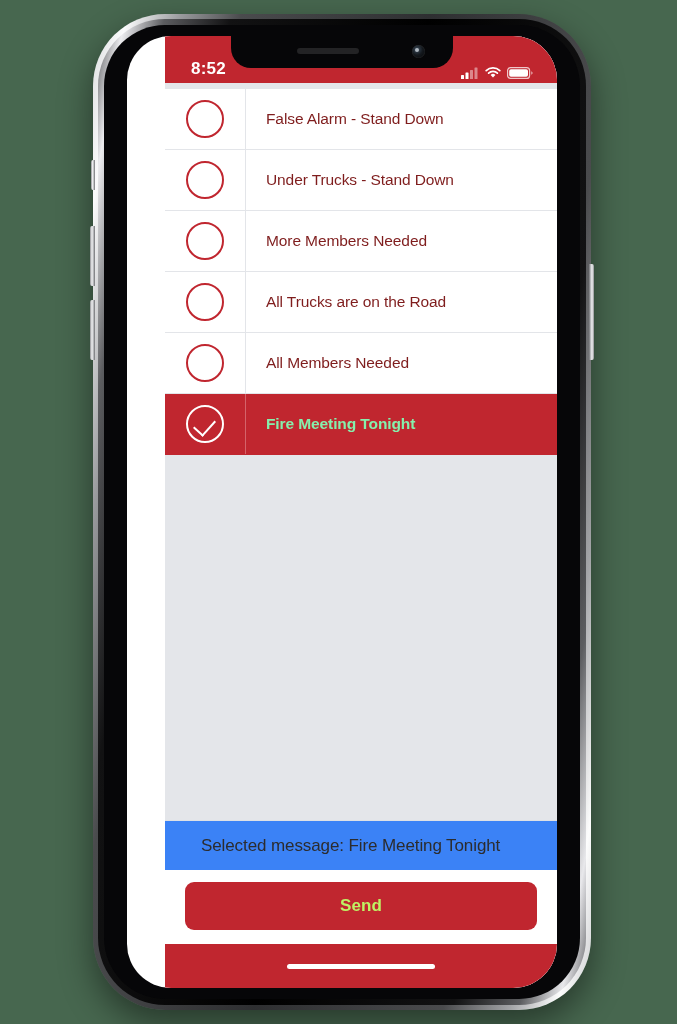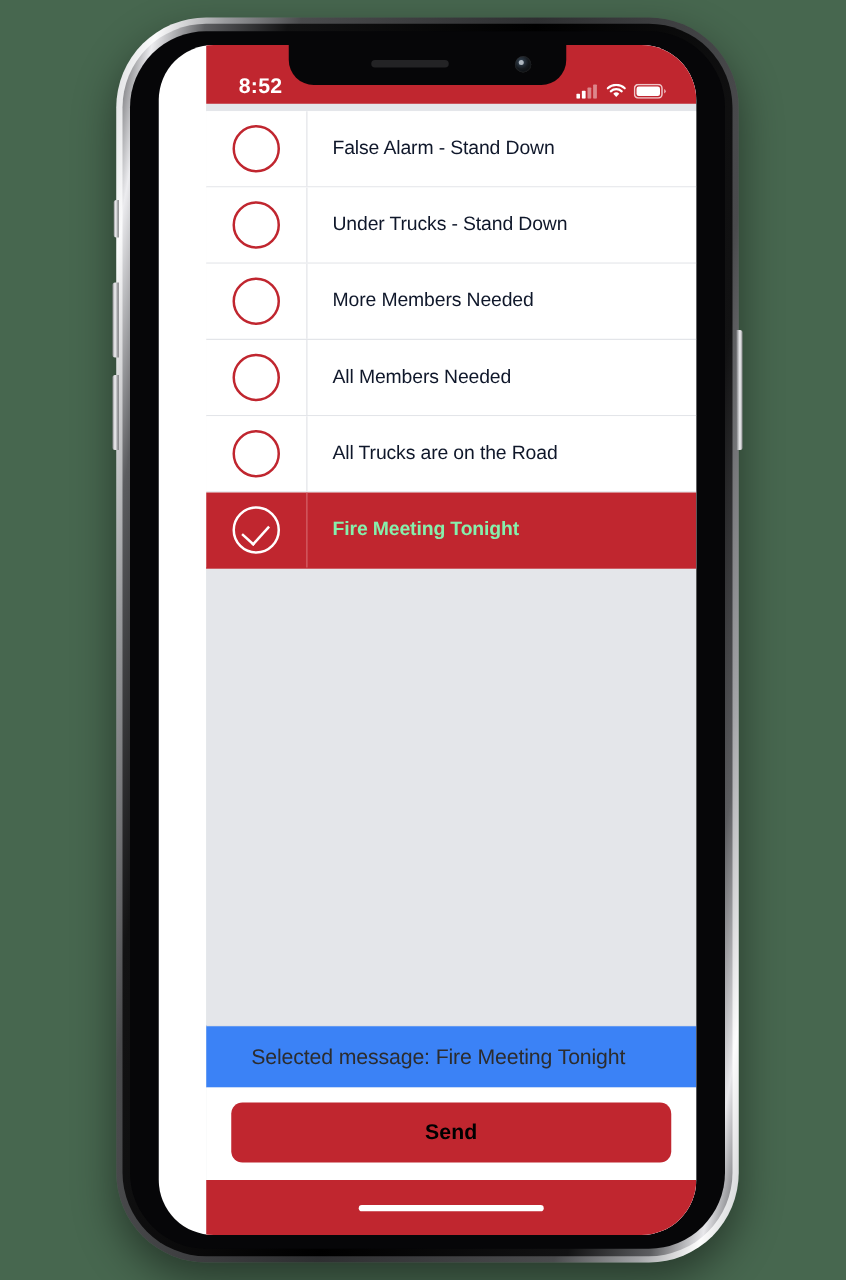--- a/index.html
+++ b/index.html
@@ -120,38 +120,38 @@
     border-color:#ffffff; position:relative;
   }
   .row.selected .radio::after {
     content:""; position:absolute; left:10px; top:8px;
     width:11px; height:18px;
     border-right:2.5px solid #fff; border-bottom:2.5px solid #fff;
     transform:rotate(42deg);
   }
   .row .label-cell {
     flex:1; display:flex; align-items:center; padding-left:20px;
-    font-size:15.5px; color:#0f172a; letter-spacing:-.1px;
+    font-size:15.5px; color:#7f1d1d; letter-spacing:-.1px;
   }
   .row.selected .label-cell { color:#86efac; font-weight:bold; }
 
   .filler { flex:1; background:#e4e6ea; }
 
   .selected-bar {
     flex:none; height:50px; background:#3b82f6;
     display:flex; align-items:center; padding-left:36px;
     font-size:17px; color:#2c2c2e; letter-spacing:-.1px;
     border-top:1px solid #dfe1e5;
   }
   .send-area {
     flex:none; background:#ffffff; padding:12px 20px 14px 20px;
   }
   .send-btn {
     width:100%; height:48px; border:none; border-radius:9px;
-    background:#c0262f; color:#000000;
+    background:#c0262f; color:#bef264;
     font-family:"Liberation Sans", sans-serif;
     font-size:17px; font-weight:bold; letter-spacing:.1px;
     cursor:pointer;
   }
   .home-area {
     flex:none; height:44px; background:#c0262f;
     display:flex; align-items:center; justify-content:center;
   }
   .home-indicator { width:148px; height:5px; border-radius:3px; background:#ffffff; }
 </style>
@@ -223,28 +223,28 @@
           <div class="radio-cell">
             <div class="radio"></div>
           </div>
           <div class="label-cell">More Members Needed</div>
         </div>
 
         <div class="row">
           <div class="radio-cell">
             <div class="radio"></div>
           </div>
+          <div class="label-cell">All Trucks are on the Road</div>
+        </div>
+
+        <div class="row">
+          <div class="radio-cell">
+            <div class="radio"></div>
+          </div>
           <div class="label-cell">All Members Needed</div>
-        </div>
-
-        <div class="row">
-          <div class="radio-cell">
-            <div class="radio"></div>
-          </div>
-          <div class="label-cell">All Trucks are on the Road</div>
         </div>
 
         <div class="row selected">
           <div class="radio-cell">
             <div class="radio"></div>
           </div>
           <div class="label-cell">Fire Meeting Tonight</div>
         </div>
 
       </div>

